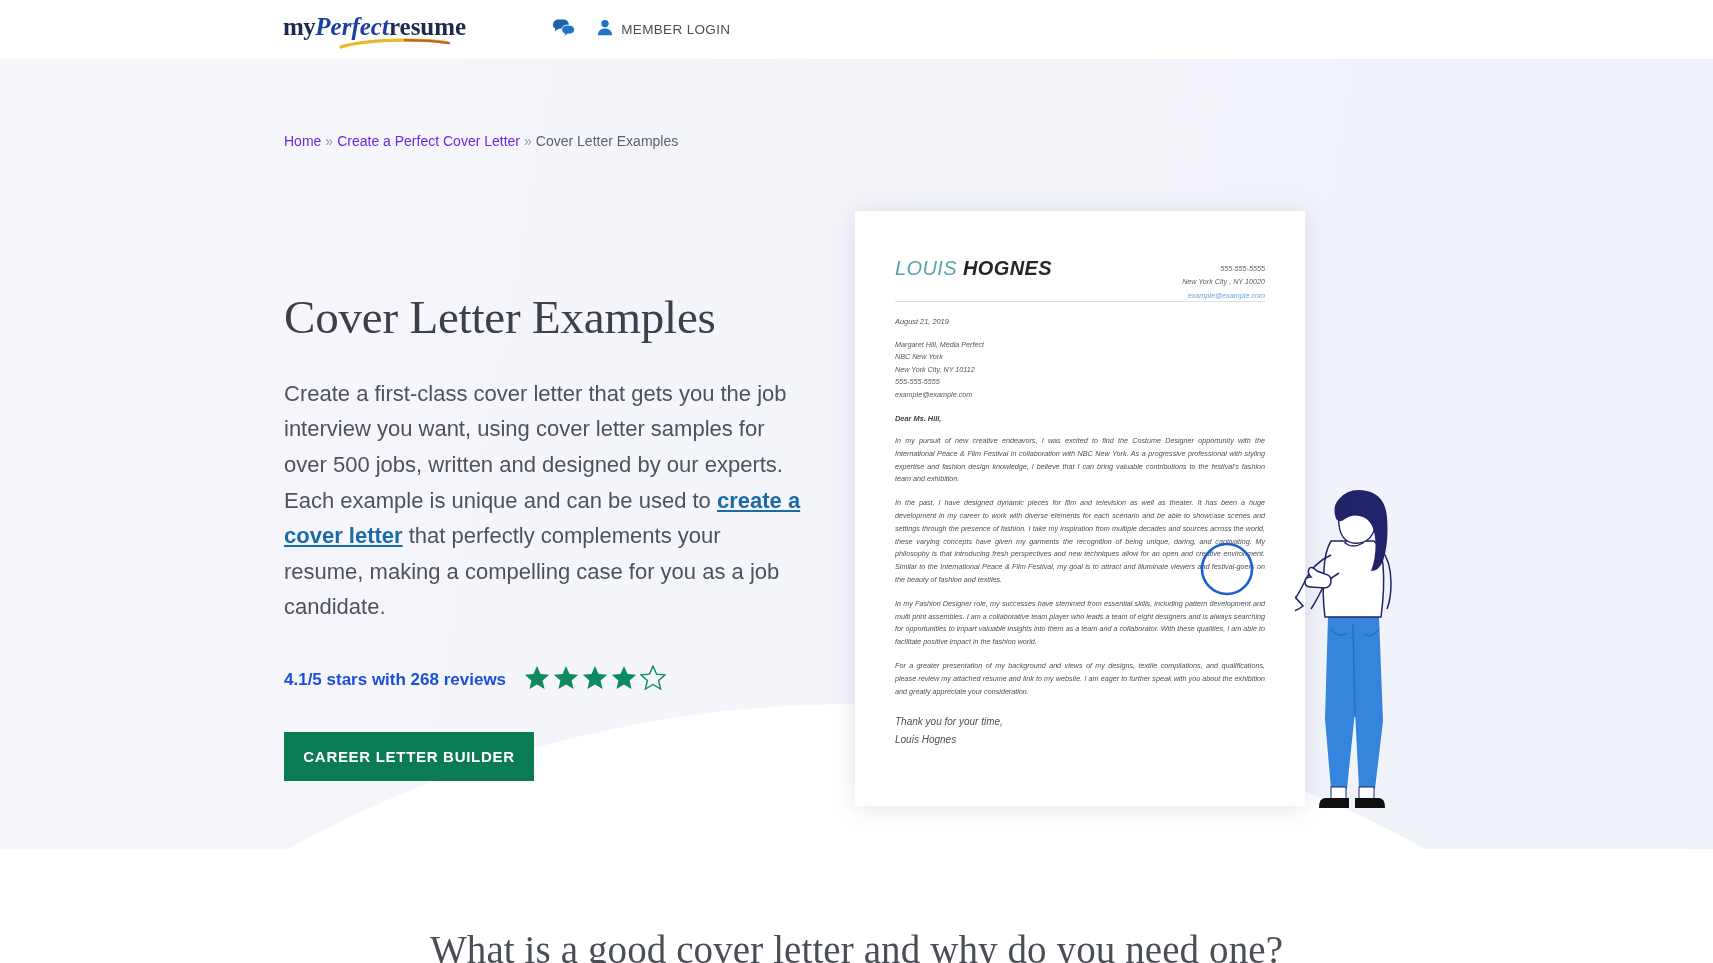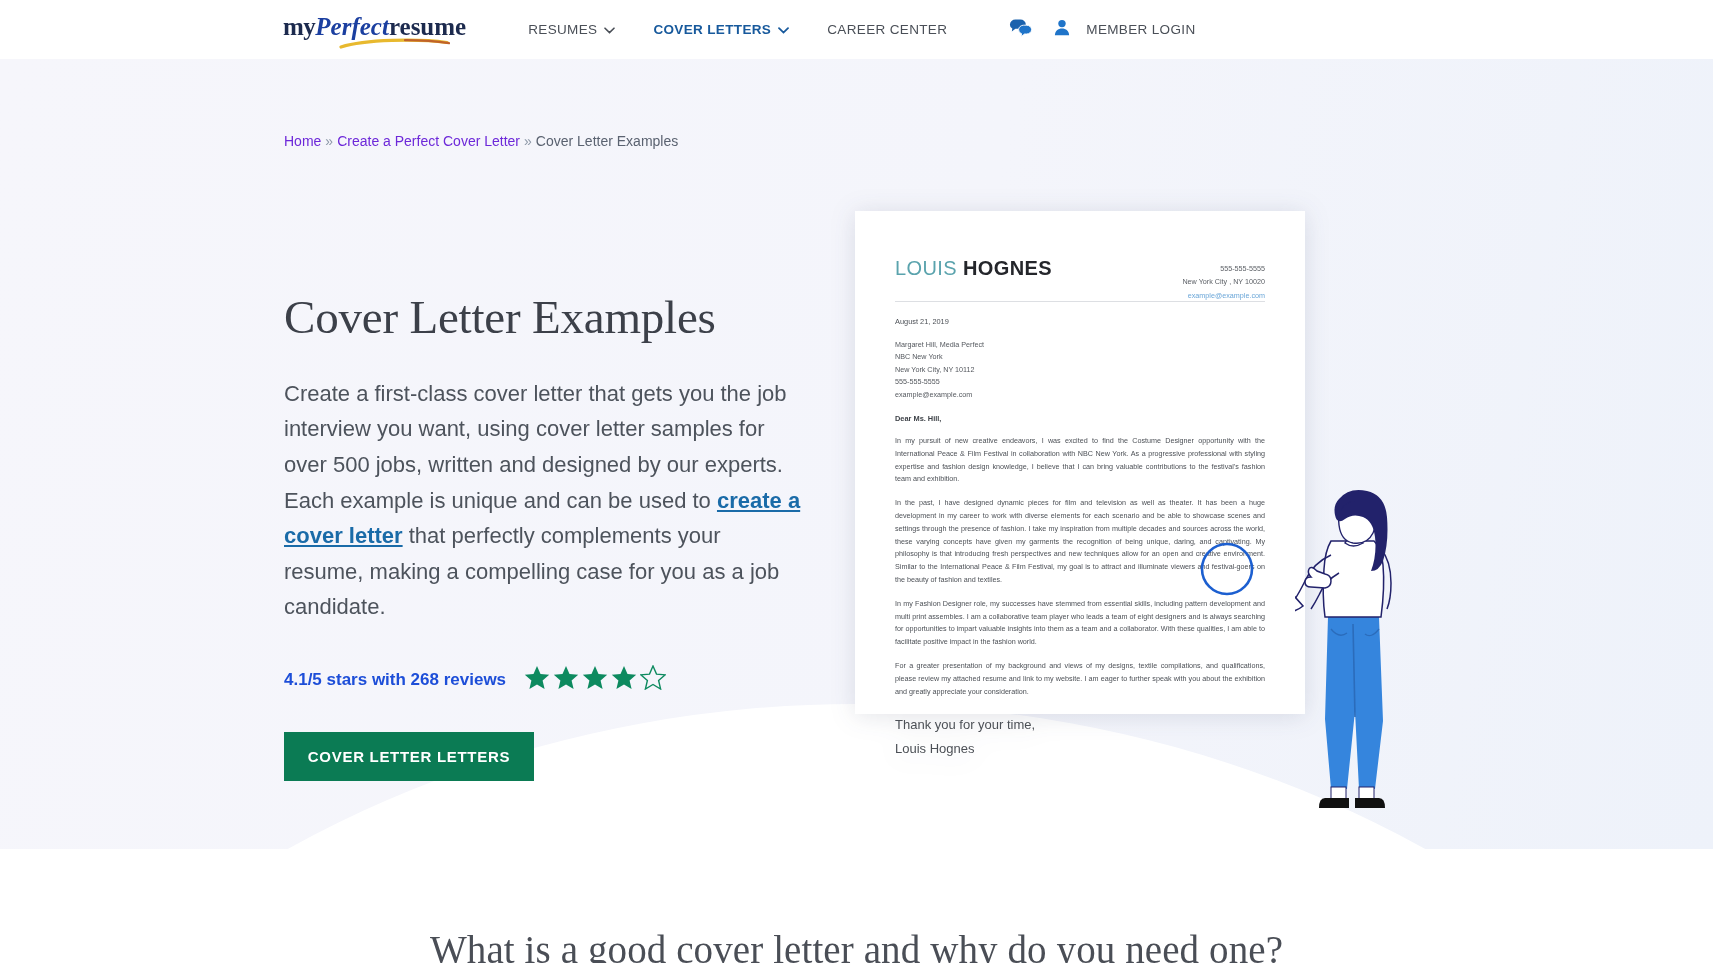--- a/index.html
+++ b/index.html
@@ -85,21 +85,21 @@
   }
   .searchbox input::placeholder { color: #6f7680; }
   .sb-btn {
     width: 34px;
     border-left: 1px solid #5b8fc9;
     display: flex; align-items: center; justify-content: center;
     cursor: pointer;
     background: #fff;
   }
   .header-icons { display: flex; align-items: center; margin-left: 24px; gap: 22px; }
-  .hi { display:flex; align-items:center; cursor:pointer; gap: 16px; }
+  .hi { display:flex; align-items:center; cursor:pointer; gap: 8px; }
   .member-login {
     font-size: 13.5px;
     letter-spacing: 0.35px;
     color: #4a4f57;
     white-space: nowrap;
   }
 
   
   .hero {
     position: relative;
@@ -188,23 +188,24 @@
     letter-spacing: 0.7px;
     border: none;
     cursor: pointer;
     font-family: "Liberation Sans", sans-serif;
   }
 
   
   .letter-wrap {
     position: absolute;
     top: 152px; left: 855px;
-    width: 450px; height: 503px;
+    width: 450px; height: 595px;
     z-index: 5;
     filter: drop-shadow(0 2px 12px rgba(40,50,80,0.13));
+    font-style: italic;
   }
   .letter {
     width: 100%; height: 100%;
     background: #fff;
     padding: 46px 40px 0 40px;
     position: relative;
   }
   .lt-name {
     font-size: 20px;
     letter-spacing: 0.4px;
@@ -229,21 +230,21 @@
   .lt-date { font-size: 7.4px; color: #4d5157; margin-bottom: 13px; }
   .lt-addr { font-size: 7.2px; line-height: 1.72; color: #54585e; margin-bottom: 13px; }
   .lt-salut { font-size: 7.4px; color: #3e4248; font-weight: 600; margin-bottom: 12px; }
   .lt-p {
     font-size: 7.2px;
     line-height: 1.78;
     color: #4c5056;
     margin-bottom: 11px;
     text-align: justify;
   }
-  .lt-close { font-size: 13px; line-height: 1.85; color: #4c5056; margin-top: 14px; }
+  .lt-close { font-size: 10px; line-height: 1.85; color: #4c5056; margin-top: 14px; }
 
   
   .person {
     position: absolute;
     left: 1295px; top: 430px;
     width: 120px; height: 340px;
     z-index: 8;
   }
   .magnifier {
     position: absolute;
@@ -278,41 +279,20 @@
     <div class="logo">
       <span class="lg-my">my</span><span class="lg-perfect">Perfect</span><span class="lg-resume">resume</span>
       <span class="swoosh">
         <svg width="112" height="11" viewBox="0 0 112 11">
           <path d="M2 9 C 26 1.5, 78 0.5, 108 4.5" stroke="#e8b92e" stroke-width="3.2" fill="none" stroke-linecap="round"></path>
           <path d="M66 2.2 C 84 2.2, 99 3.4, 110 5.2" stroke="#c0622a" stroke-width="2.2" fill="none" stroke-linecap="round"></path>
         </svg>
       </span>
     </div>
 
-    <div class="nav">
-      <div class="nav-item plain">
-        <span>RESUMES</span>
-        <span class="caret">
-          <svg width="11" height="7" viewBox="0 0 11 7">
-              <path d="M1 1.2 L5.5 5.6 L10 1.2" stroke="#4a4f57" stroke-width="1.6" fill="none" stroke-linecap="round"></path>
-            </svg>
-        </span>
-      </div>
-      <div class="nav-item blue">
-        <span>COVER LETTERS</span>
-        <span class="caret">
-          <svg width="11" height="7" viewBox="0 0 11 7">
-              <path d="M1 1.2 L5.5 5.6 L10 1.2" stroke="#17599c" stroke-width="1.8" fill="none" stroke-linecap="round"></path>
-            </svg>
-        </span>
-      </div>
-      <div class="nav-item plain">
-        <span>CAREER CENTER</span>
-      </div>
-    </div>
 
 
     <div class="header-icons">
       <div class="hi">
         <span>
           <svg width="23" height="19" viewBox="0 0 23 19">
             <path d="M1 6.2 a5.4 4.6 0 0 1 5.4-4.6 h5 a5.4 4.6 0 0 1 5.4 4.6 a5.4 4.6 0 0 1 -5.4 4.6 h-5 l-3.6 2.8 l0.5-3.1 A4.6 4.3 0 0 1 1 6.2Z" fill="#1b62ad"></path>
             <path d="M9.6 11.6 a5.1 4.4 0 0 1 5.1-4.4 h2.8 a5.1 4.4 0 0 1 5.1 4.4 a5.1 4.4 0 0 1 -5.1 4.4 h-2 l-3.4 2.7 l0.5-3 a4.3 4 0 0 1 -3-4.1Z" fill="#1f74c9" stroke="#ffffff" stroke-width="0.9"></path>
           </svg>
         </span>
@@ -359,21 +339,21 @@
             </svg></span>
         <span><svg width="26" height="25" viewBox="0 0 26 25">
               <polygon points="13,1 16.5,9.1 25.2,9.8 18.6,15.5 20.6,24 13,19.5 5.4,24 7.4,15.5 0.8,9.8 9.5,9.1" fill="#0d8a5f"></polygon>
             </svg></span>
         <span><svg width="26" height="25" viewBox="0 0 26 25">
               <polygon points="13,1 16.5,9.1 25.2,9.8 18.6,15.5 20.6,24 13,19.5 5.4,24 7.4,15.5 0.8,9.8 9.5,9.1" fill="none" stroke="#0d8a5f" stroke-width="1.4"></polygon>
             </svg></span>
       </span>
     </div>
 
-    <button class="cta">COVER LETTER LETTERS</button>
+    <button class="cta">CAREER LETTER BUILDER</button>
   </div>
 
   <div class="letter-wrap">
     <div class="letter">
       <div class="lt-name"><span class="first">LOUIS</span> <span class="last">HOGNES</span></div>
       <div class="lt-contact">
         <div>555-555-5555</div>
         <div>New York City , NY 10020</div>
         <div class="mail">example@example.com</div>
       </div>

